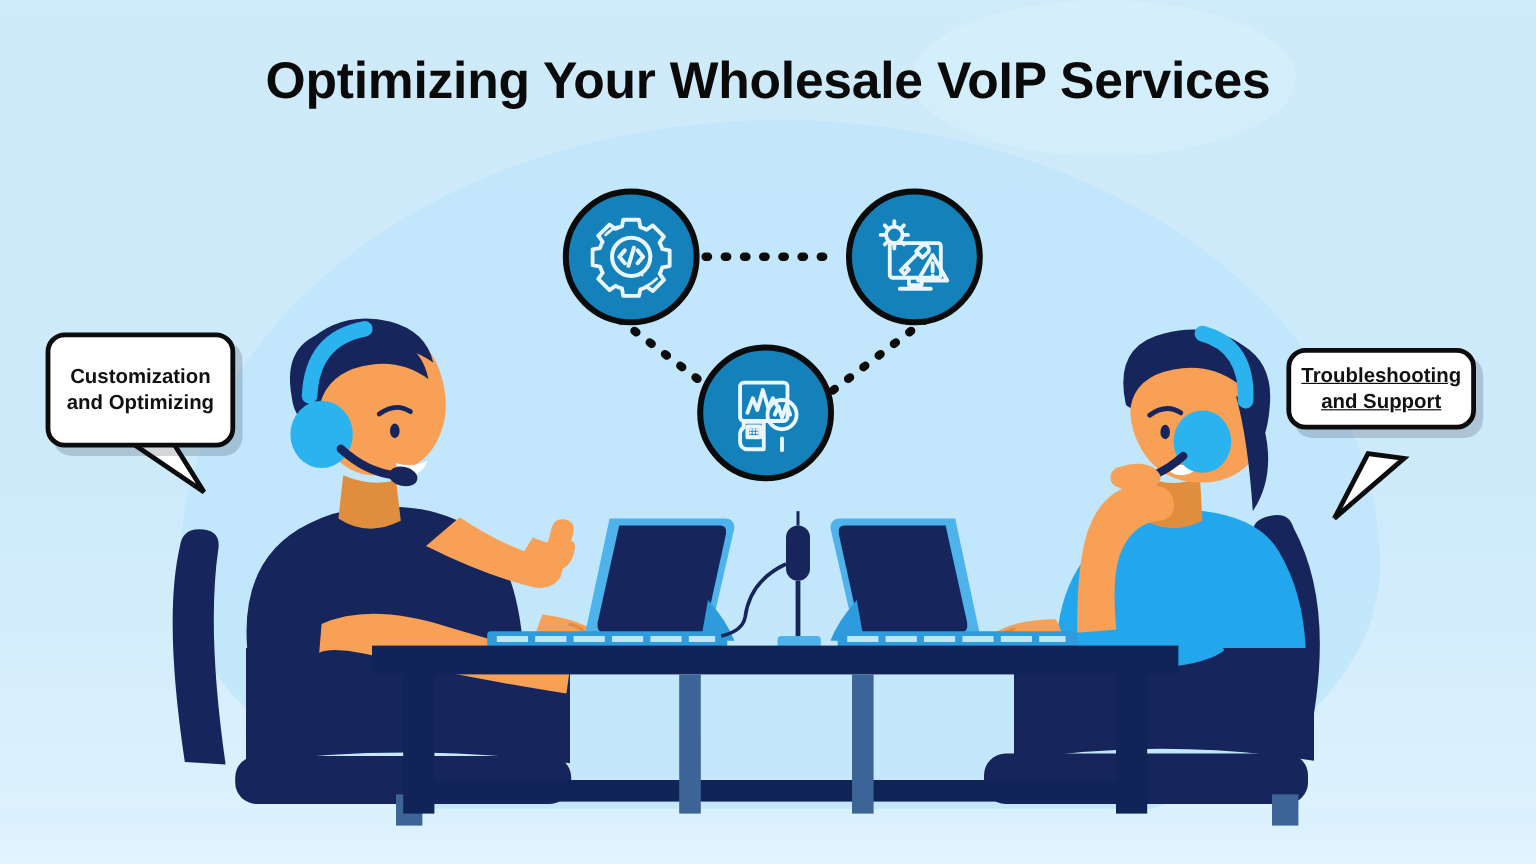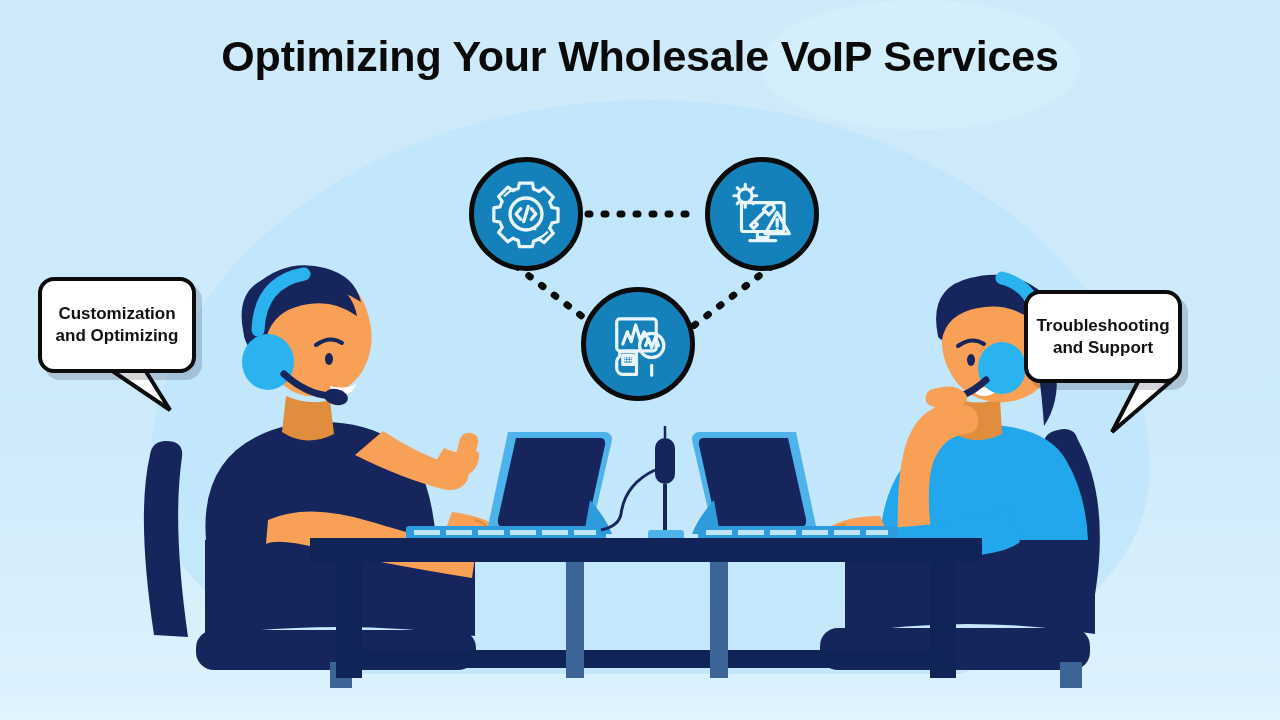--- a/index.html
+++ b/index.html
@@ -37,21 +37,21 @@
     opacity: .6;
   }
   .bg-floor {
     position: absolute;
     left: 0; bottom: 0; width: 1280px; height: 46px;
     background: linear-gradient(180deg, #d9f0fd 0%, #e2f4fe 100%);
   }
   
   .title {
     position: absolute;
-    top: 32px; left: 0; width: 1280px;
+    top: 44px; left: 0; width: 1280px;
     text-align: center;
     font-size: 43px;
     font-weight: bold;
     color: #0a0a0a;
     letter-spacing: -.2px;
   }
   
   .icons-layer { position: absolute; left: 0; top: 0; width: 1280px; height: 720px; }
   .circle {
     position: absolute;
@@ -76,21 +76,21 @@
     align-items: center; justify-content: center;
     text-align: center;
     font-weight: bold;
     font-size: 17px;
     color: #111;
     line-height: 1.28;
     box-shadow: 6px 7px 0 rgba(20,30,50,.18);
     padding: 4px 8px;
   }
   #bubble-left  { left: 38px;   top: 277px; width: 158px; height: 96px; }
-  #bubble-right { left: 1024px; top: 290px; width: 158px; height: 93px; }
+  #bubble-right { left: 1072px; top: 290px; width: 158px; height: 68px; text-decoration: underline; }
   
   .scene { position: absolute; left: 0; top: 0; width: 1280px; height: 720px; }
 </style>
 </head>
 <body>
 
 <div id="stage">
 
   <div class="bg-oval"></div>
   <div class="bg-oval2"></div>

